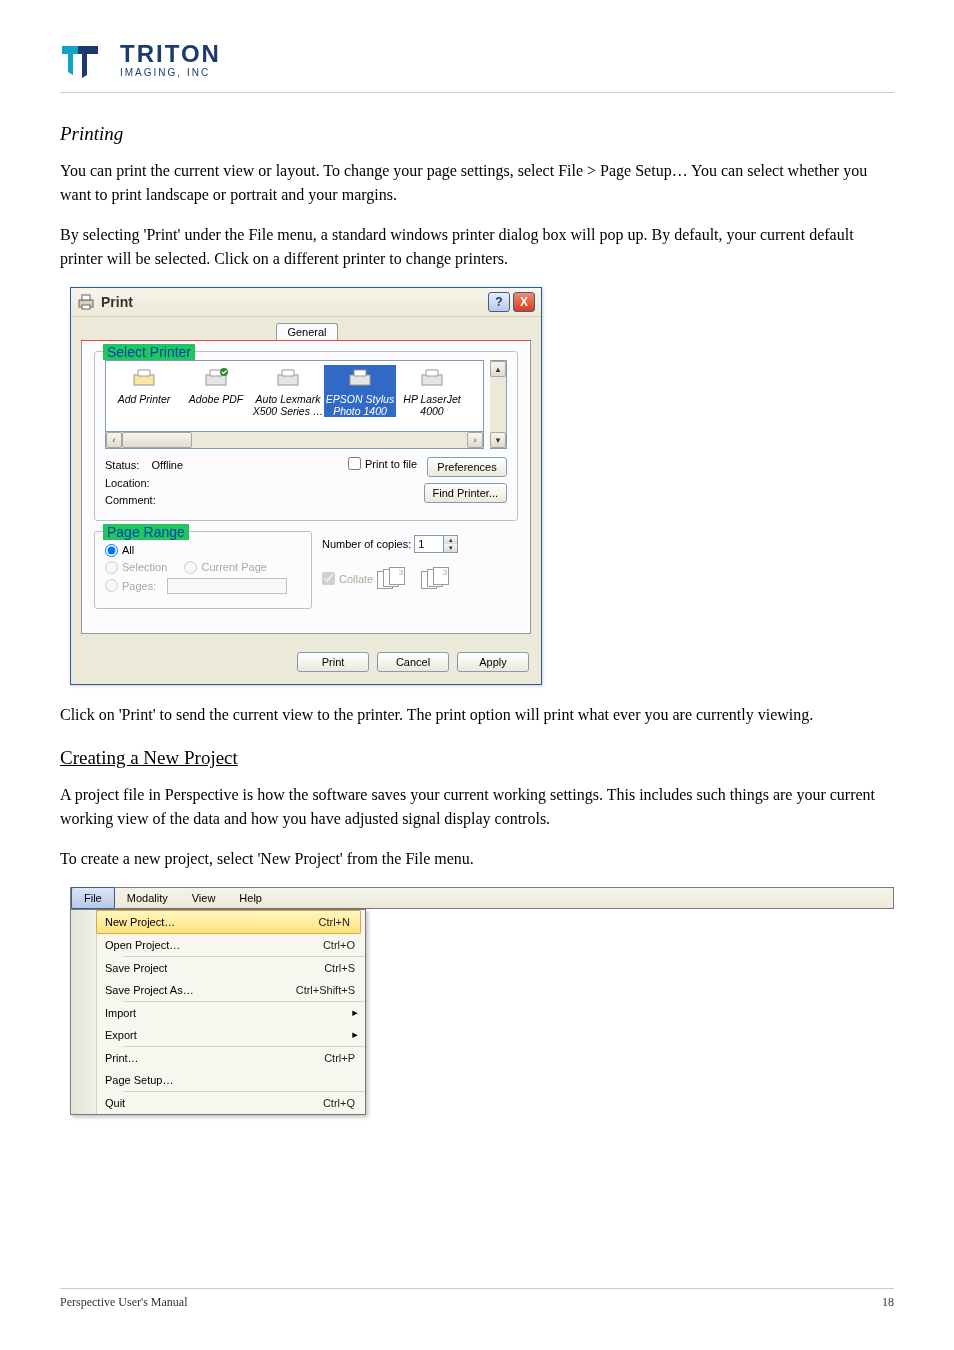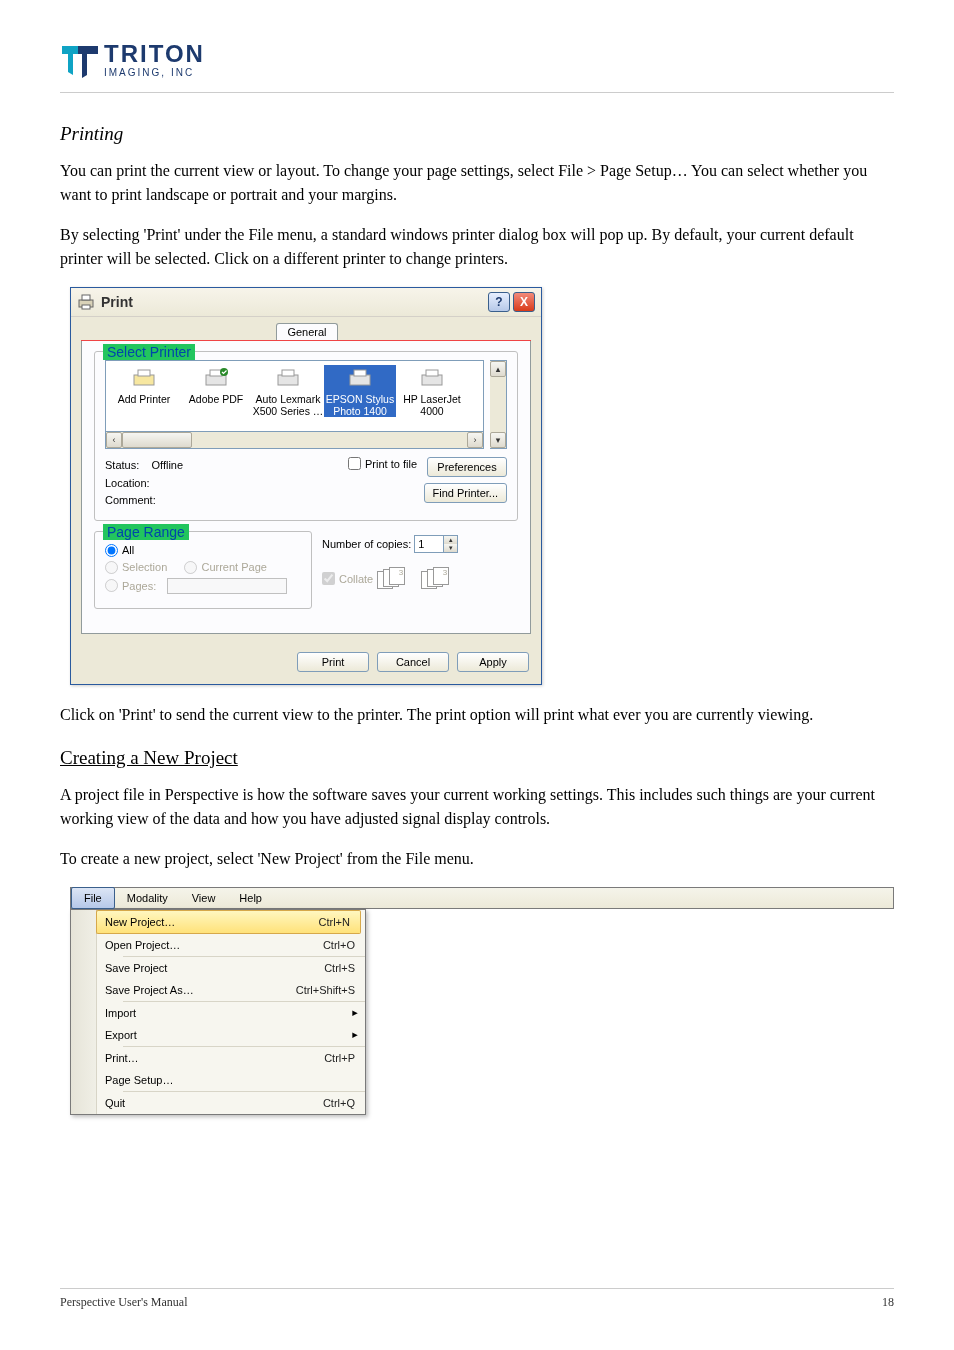--- a/index.html
+++ b/index.html
@@ -1,18 +1,18 @@
 <!DOCTYPE html>
 <html><head>
 <meta charset="utf-8">
 <style>
   * { box-sizing: border-box; margin: 0; padding: 0; }
   body { background: #fff; font-family: Arial, sans-serif; font-size: 14px; color: #000; width: 954px; }
   .page { padding: 40px 60px 40px 60px; position: relative; min-height: 1350px; }
-  .header { display: flex; align-items: center; gap: 4px; padding-bottom: 12px; border-bottom: 1px solid #ccc; margin-bottom: 30px; }
+  .header { display: flex; align-items: center; gap: 20px; padding-bottom: 12px; border-bottom: 1px solid #ccc; margin-bottom: 30px; }
   .logo-mark { width: 40px; height: 40px; }
   .logo-text { display: flex; flex-direction: column; line-height: 1; }
   .logo-main { font-weight: 900; font-size: 24px; color: #1d3a6e; letter-spacing: 2px; font-family: Arial, sans-serif; }
   .logo-sub { font-size: 10px; color: #1d3a6e; letter-spacing: 2px; margin-top: 2px; }
   .section-title { font-size: 19px; font-family: "Times New Roman", serif; margin: 20px 0 14px 0; }
   .section-title.underline { text-decoration: underline; }
   .italic { font-style: italic; }
   .body-text { font-size: 16px; font-family: "Times New Roman", serif; line-height: 1.5; margin: 0 0 16px 0; }
 
   
@@ -117,21 +117,21 @@
         <span class="tbtn close">X</span>
       </div>
       <div class="dlg-body">
         <div class="tabrow">
             <span class="tab">General</span>
           </div>
         <div class="panel">
           <div class="grp">
             <span class="legend">Select Printer</span>
             <div class="printer-pane">
-              <div style="flex:1;">
+              <div style="flex:1;font-style:italic;">
                 <div class="plist">
                   <div class="pitem">
                     <svg class="pi-ico" viewBox="0 0 28 24">
                         <rect x="4" y="8" width="20" height="10" fill="#f7e7a0" stroke="#999"></rect>
                         <rect x="8" y="3" width="12" height="6" fill="#fff" stroke="#999"></rect>
                       </svg>
                     <span class="pi-lbl">Add Printer</span>
                   </div>
                   <div class="pitem">
                     <svg class="pi-ico" viewBox="0 0 28 24">

